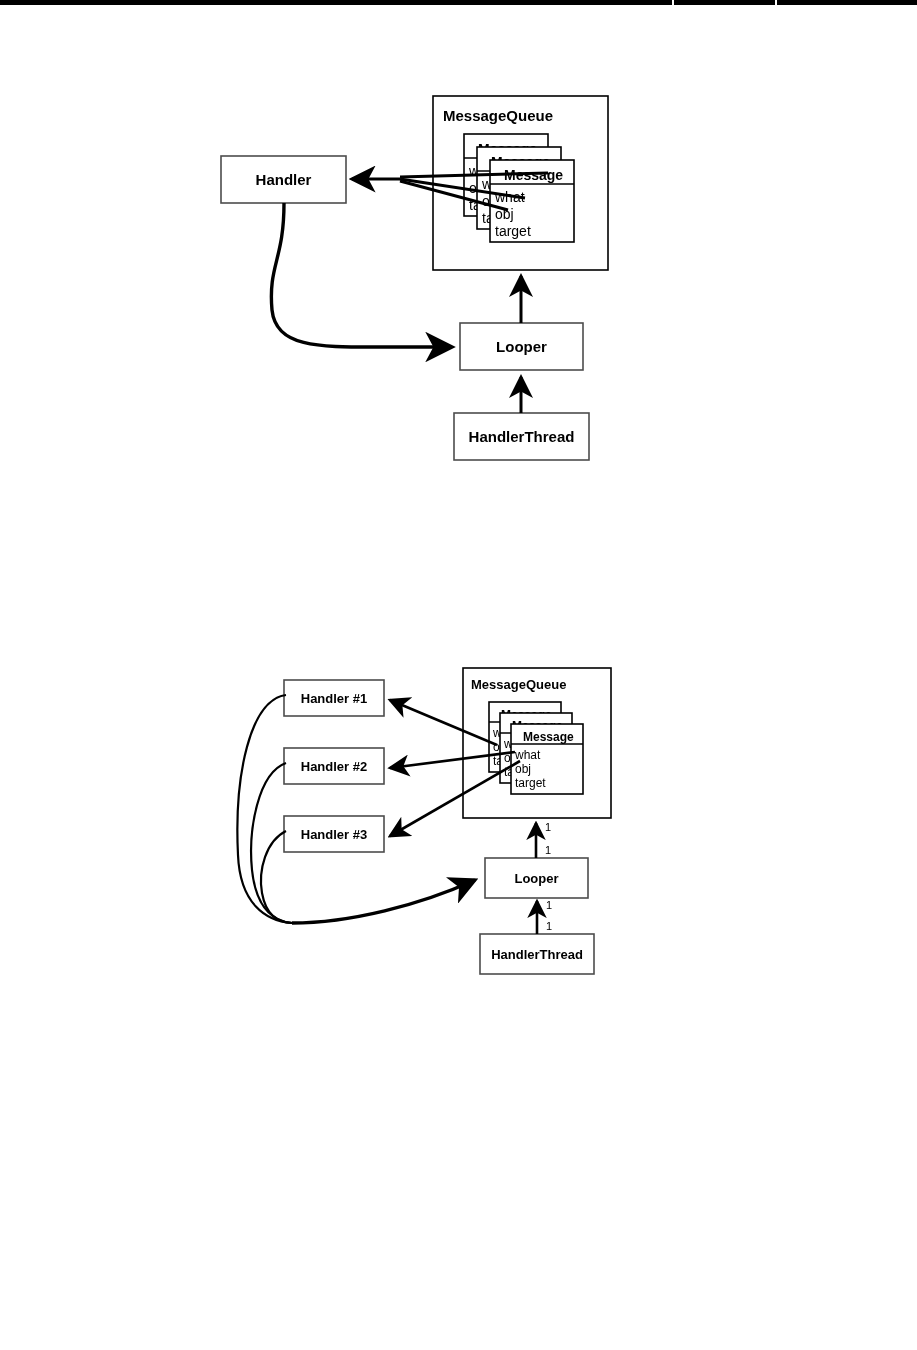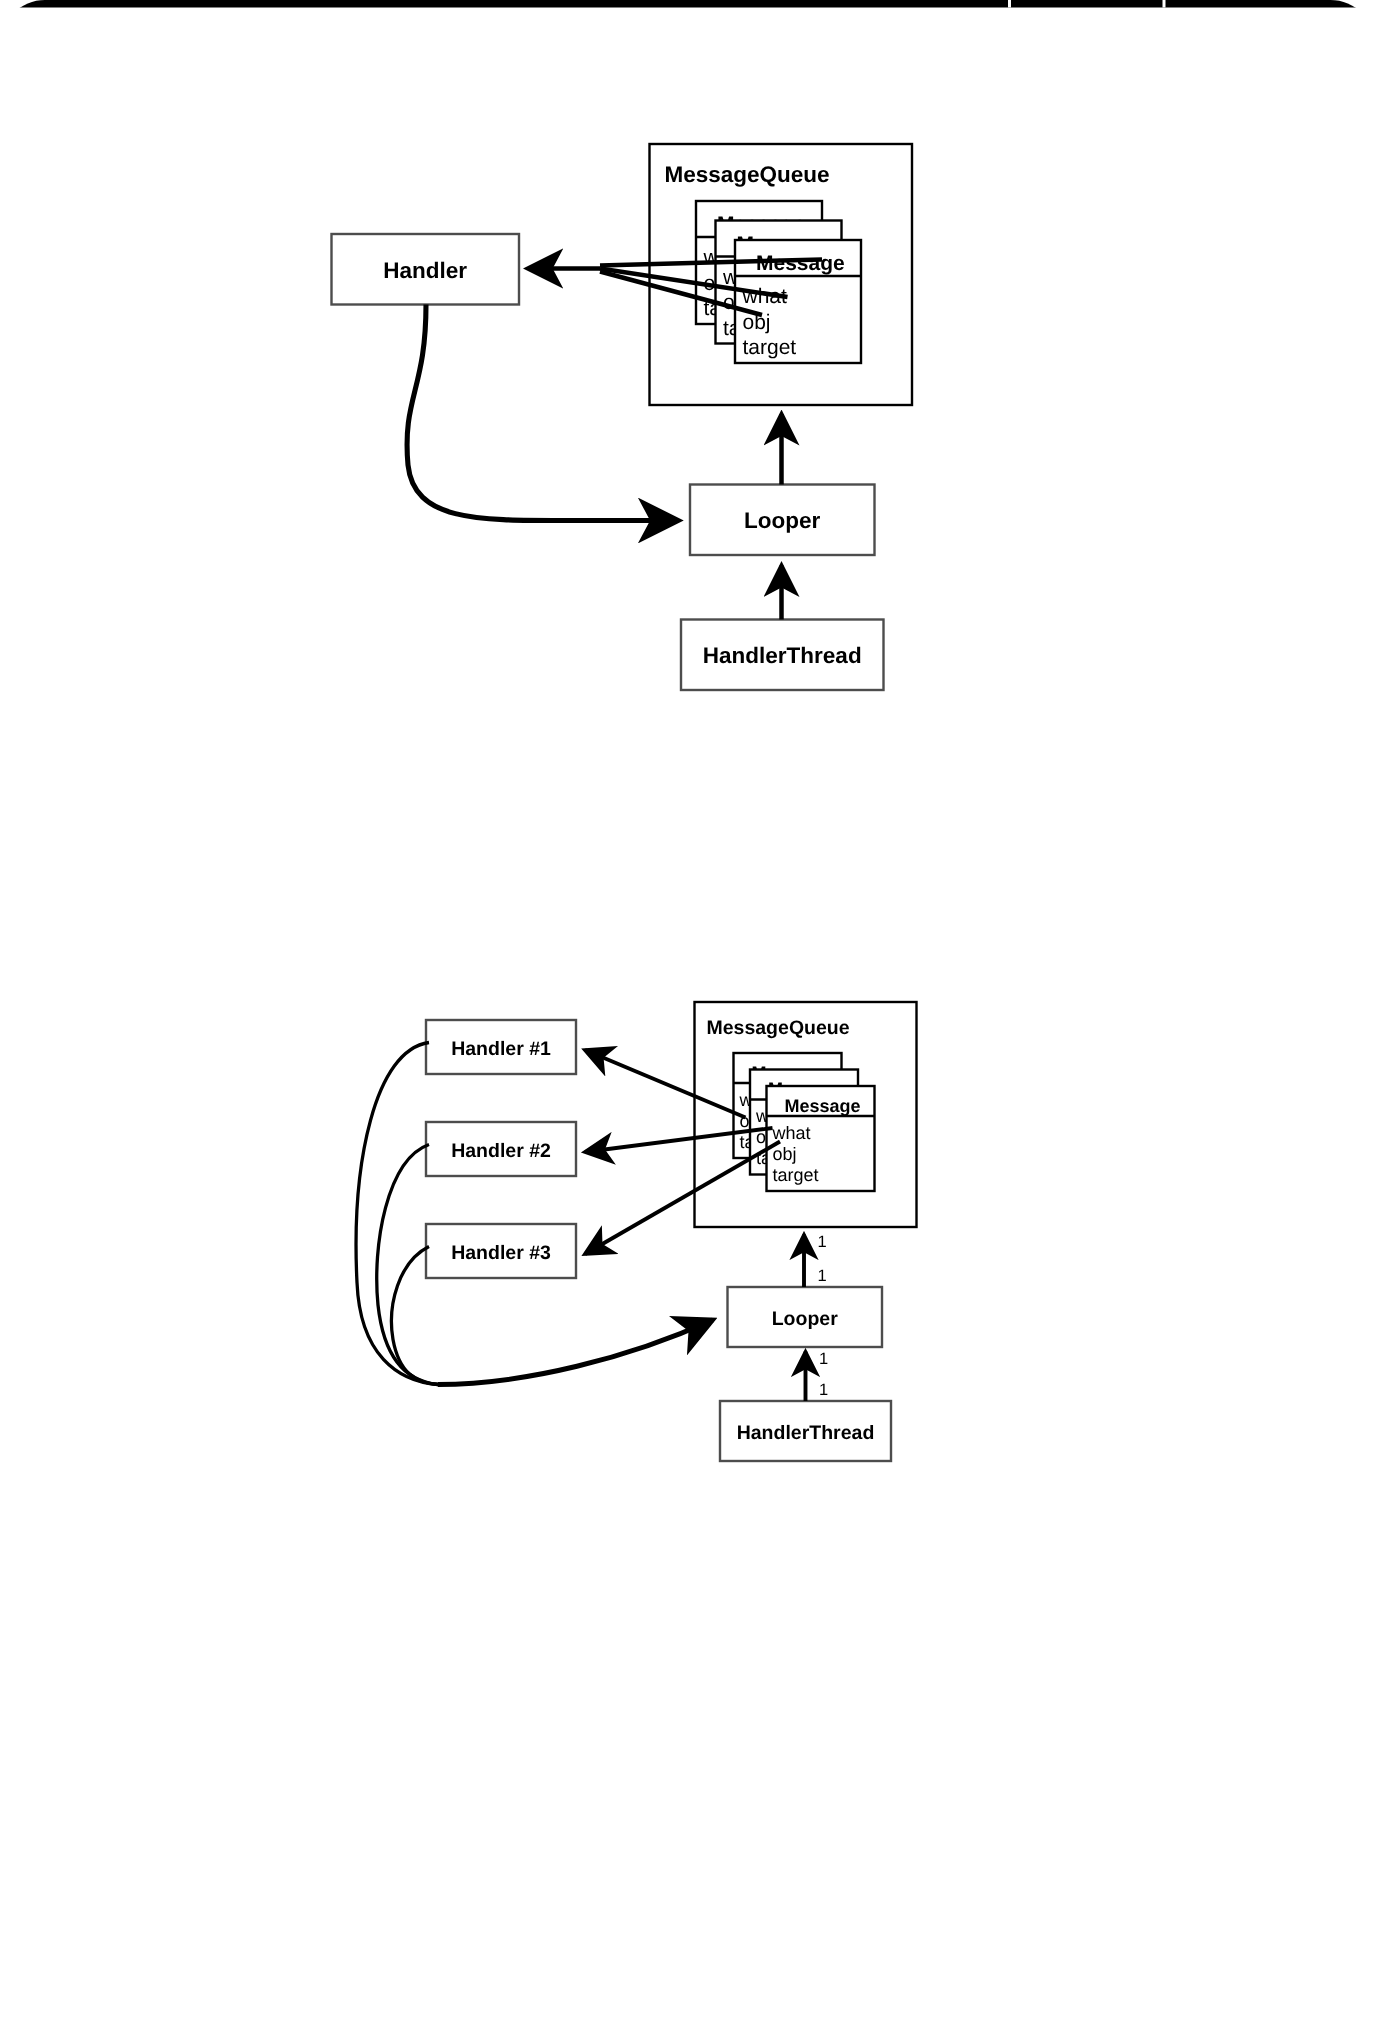--- a/index.html
+++ b/index.html
@@ -10,21 +10,20 @@
   body {
     font-family: "Liberation Sans", sans-serif;
     color: #000000;
   }
   #page {
     position: relative;
     width: 917px;
     height: 1350px;
     background: #ffffff;
     overflow: hidden;
-    border-radius: 30px;
   }
   .page-rule {
     position: absolute;
     left: 0;
     top: 0;
     width: 917px;
     height: 5px;
     background: #000000;
   }
   .rule-tick {

